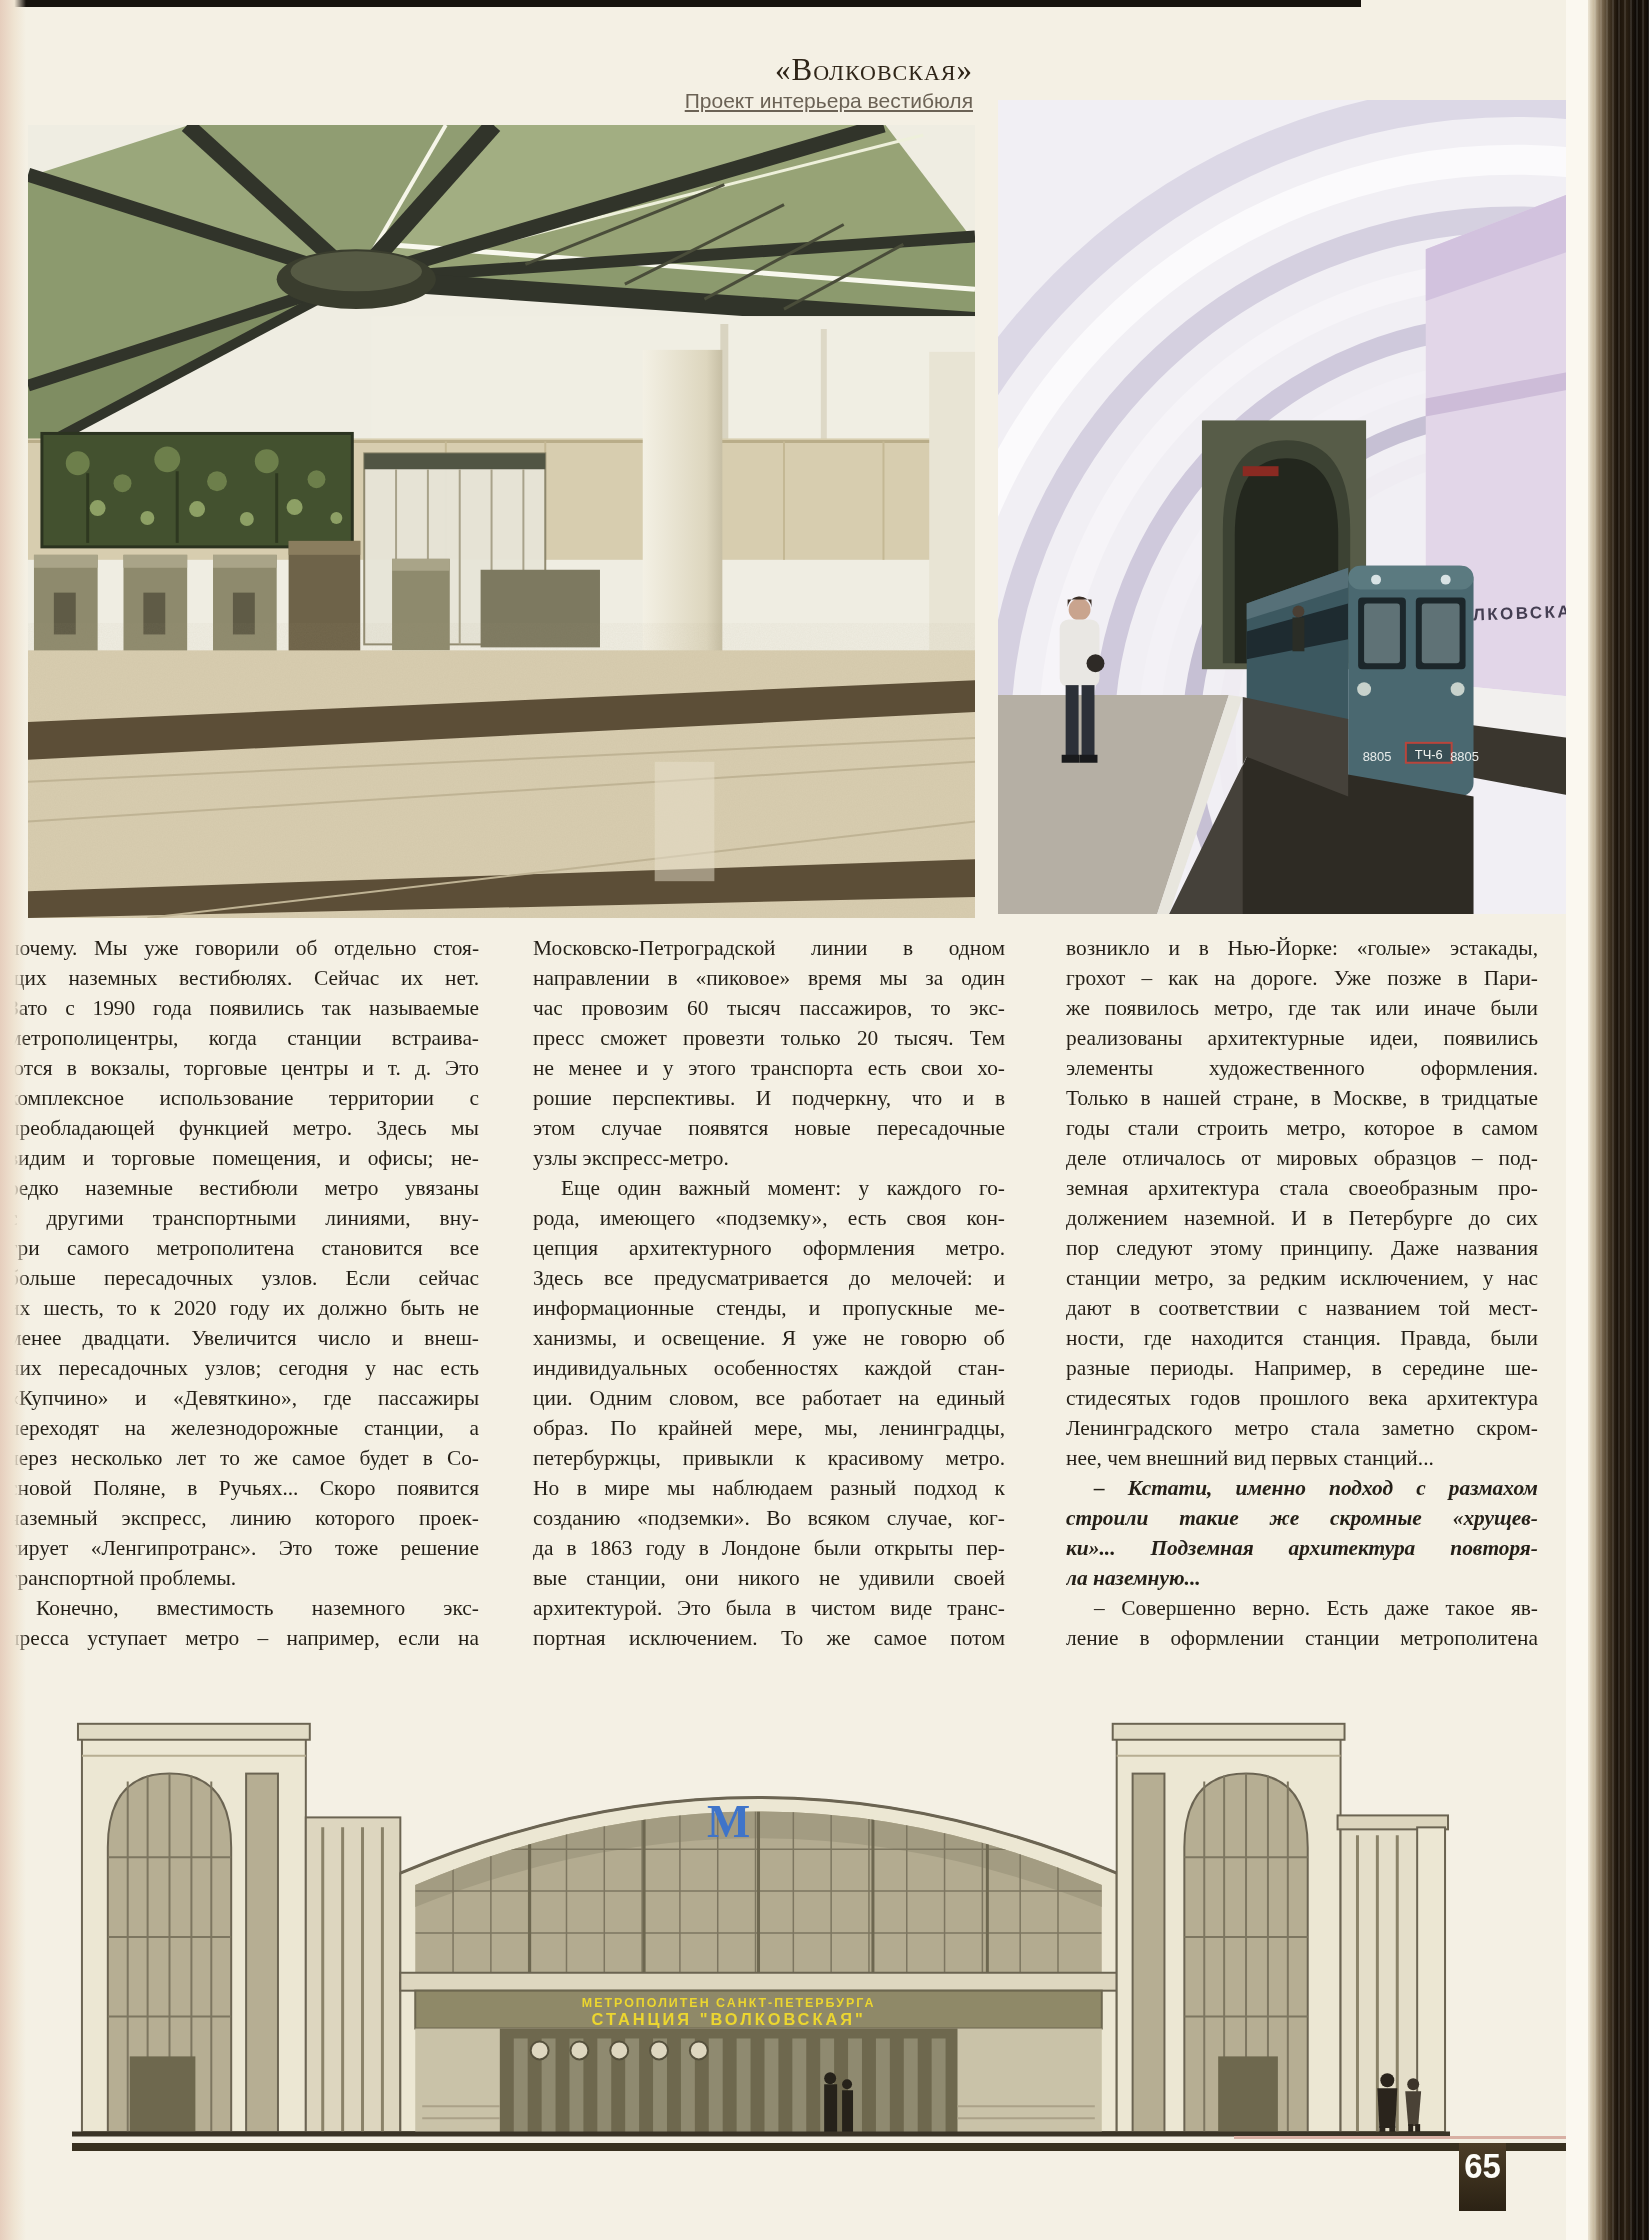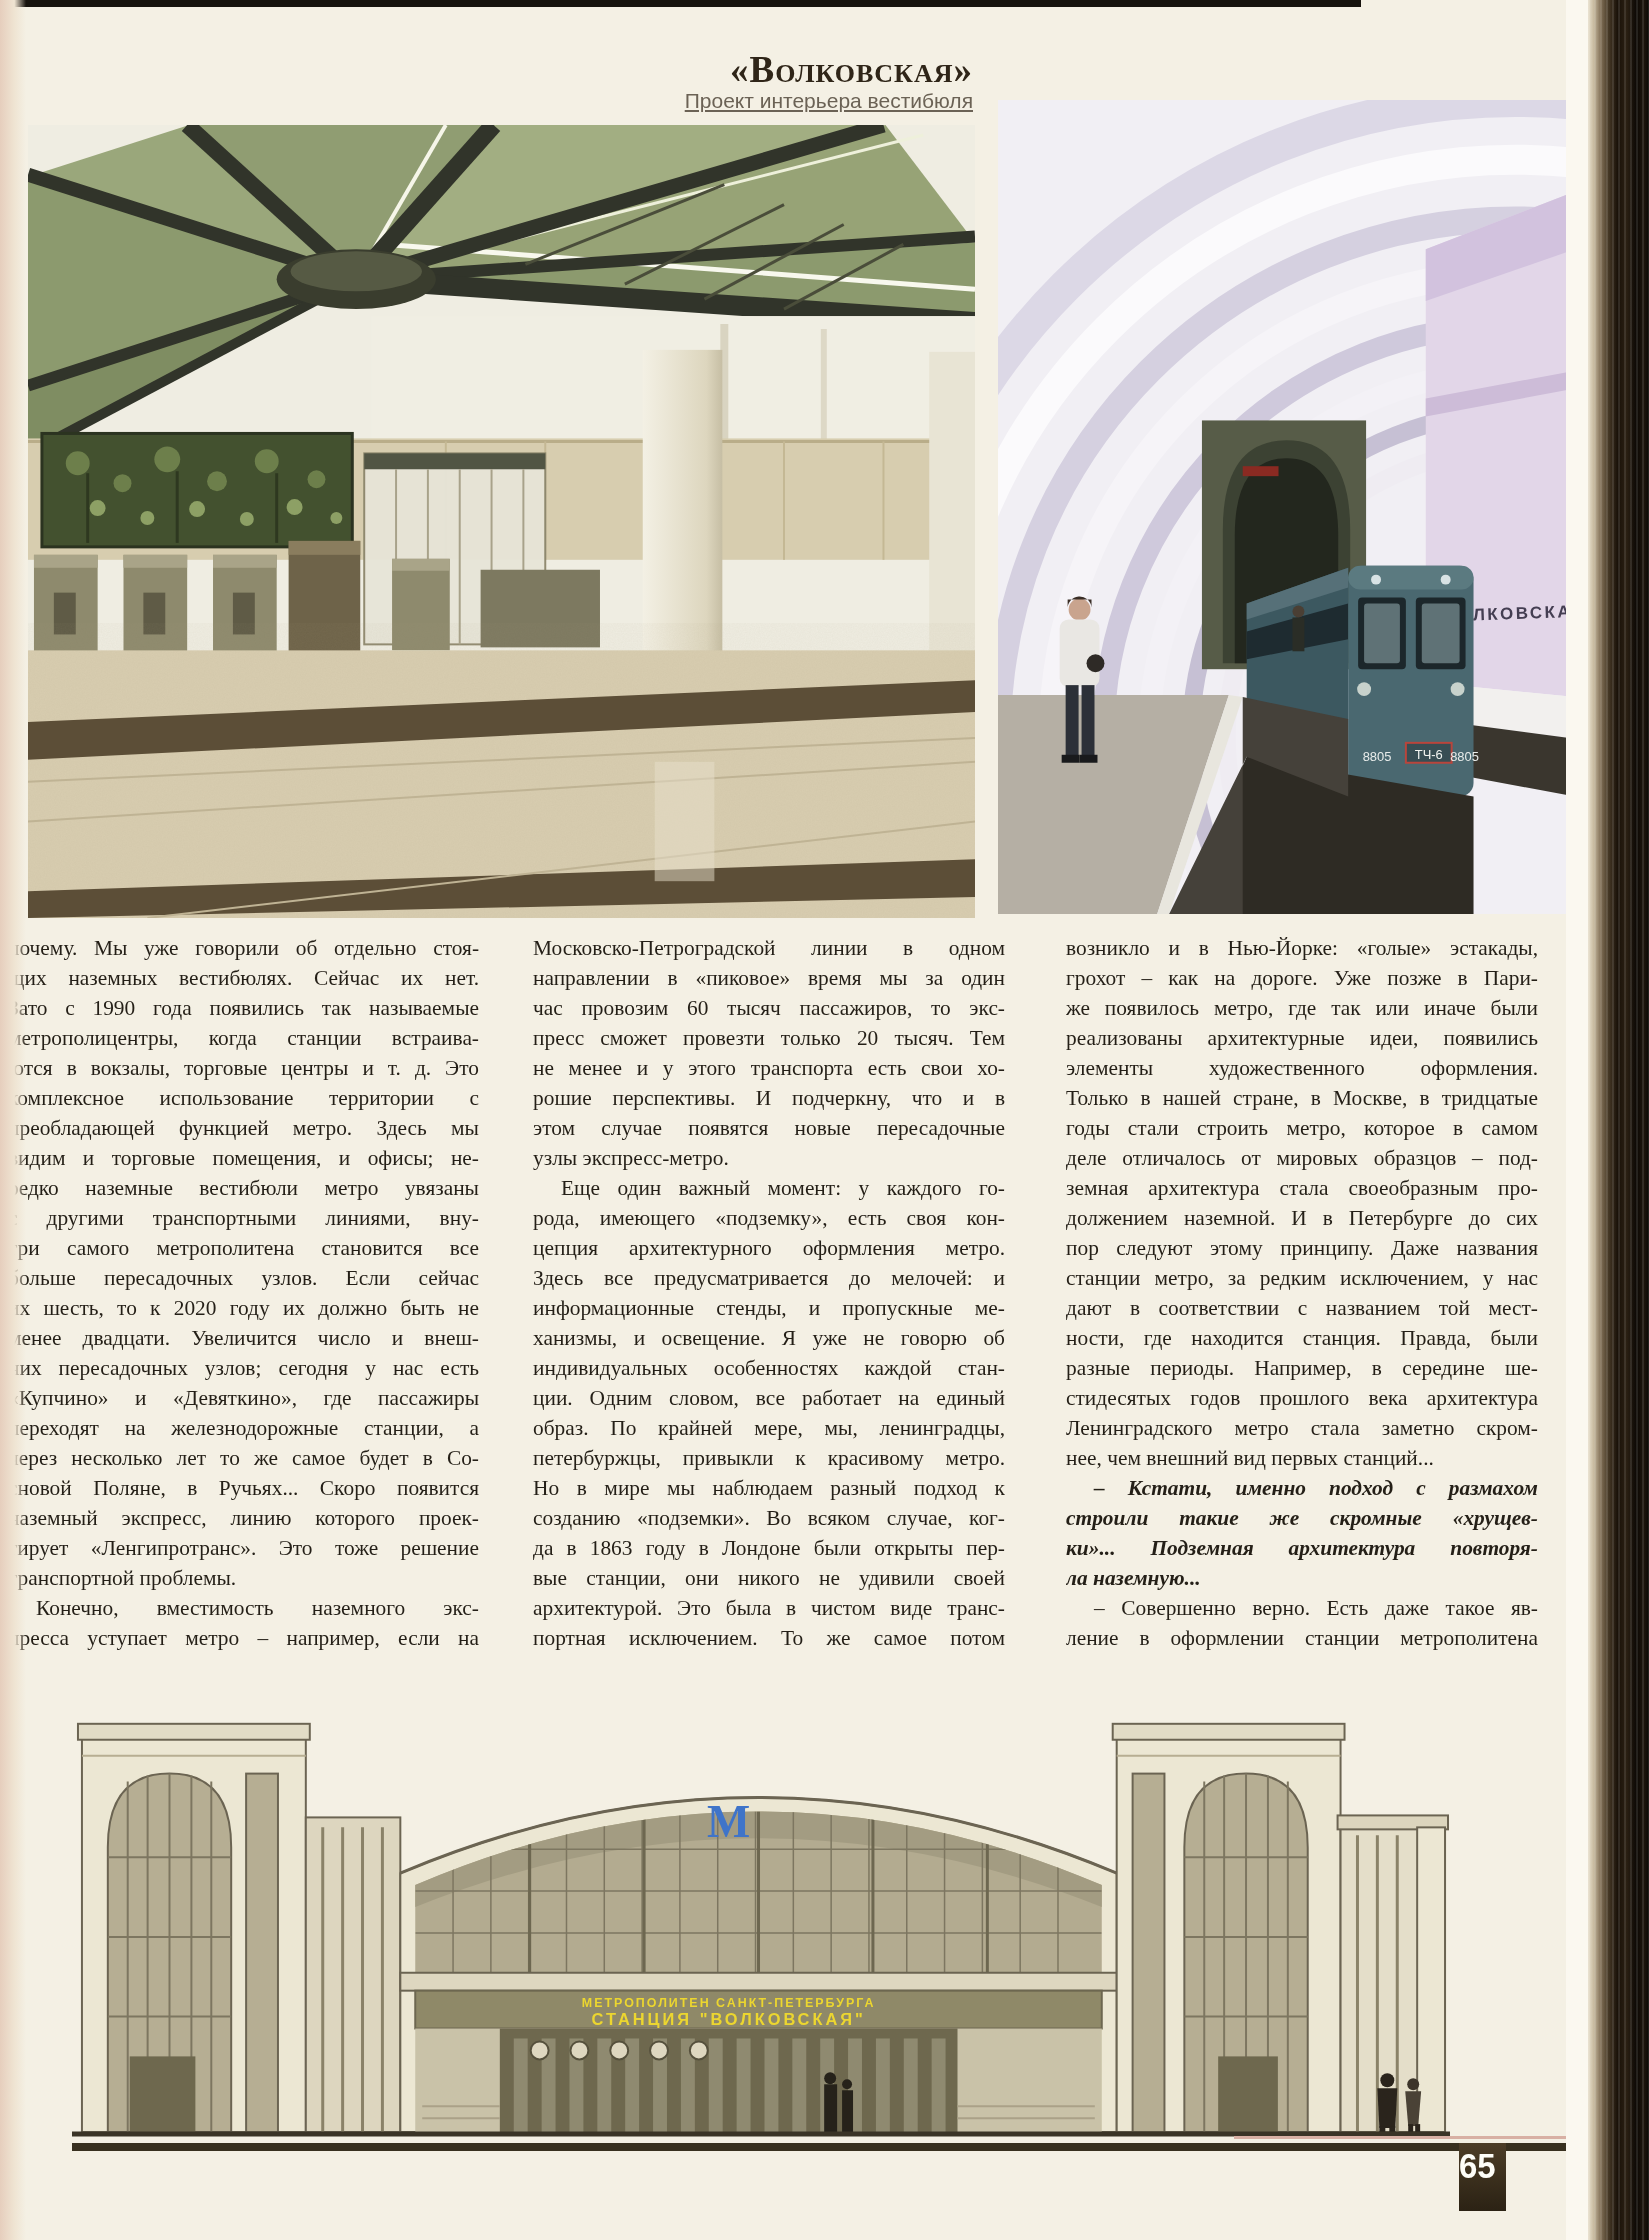--- a/index.html
+++ b/index.html
@@ -9,21 +9,21 @@
   .top-rule{position:absolute;left:0;top:0;width:1361px;height:7px;background:#17130e;}
   .edge-left{position:absolute;left:0;top:0;width:26px;height:2241px;
              background:linear-gradient(to right,#e6cebd,#efe4d2 55%,rgba(244,240,228,0));}
   .spine-gap{position:absolute;right:62px;top:0;width:22px;height:2241px;background:#fbf8f0;}
   .spine{position:absolute;right:0;top:0;width:62px;height:2241px;
          background:
            repeating-linear-gradient(to right,rgba(255,255,255,.10) 0 2px,rgba(0,0,0,0) 2px 6px),
            linear-gradient(to right,#e9e1cf 0%,#c9bba0 9%,#85735a 20%,#463826 33%,#191108 48%,#2b2013 62%,#0d0905 78%,#1d150c 90%,#070503 100%);}
   
   .hdr{position:absolute;top:54px;right:677px;text-align:right;}
-  .hdr .title{font-weight:700;font-size:37px;line-height:32px;letter-spacing:1px;
+  .hdr .title{font-weight:400;font-size:31px;line-height:32px;letter-spacing:1px;
               font-variant:small-caps;color:#2f2518;}
   .hdr .sub{font-family:"Liberation Sans",sans-serif;font-size:21px;line-height:24px;color:#6b6255;margin-top:3px;text-decoration:underline;}
   
   .img{position:absolute;}
   .img svg{display:block;width:100%;height:100%;}
   #img-left{left:28px;top:125px;width:947px;height:793px;}
   #img-right{left:998px;top:100px;width:577px;height:814px;}
   
   .col{position:absolute;top:933px;}
   #col1{left:8px;width:471px;}
@@ -33,21 +33,21 @@
       overflow:hidden;white-space:nowrap;}
   .tl.end{text-align-last:left;}
   .tl.ind{padding-left:28px;}
   .tl.bi{font-weight:700;font-style:italic;}
   
   #facade{left:72px;top:1678px;width:1378px;height:472px;}
   
   .ground-rule{position:absolute;left:72px;top:2143px;width:1513px;height:8px;background:#38301f;}
   .pink-line{position:absolute;left:1234px;top:2136px;width:338px;height:3px;background:#d8b0a4;}
   .page-tab{position:absolute;left:1459px;top:2143px;width:47px;height:68px;
-            background:linear-gradient(#4c3d27,#2b2214);}
+            background:linear-gradient(#4c3d27,#2b2214);text-align:center;}
   .page-tab span{display:inline-block;margin-top:4px;font-family:"Liberation Sans",sans-serif;
                  font-weight:700;font-size:33px;color:#fdfdf8;transform:scaleY(1.08);}
 </style>
 </head>
 <body>
 
 <div id="page">
 
   <div class="top-rule"></div>
 

